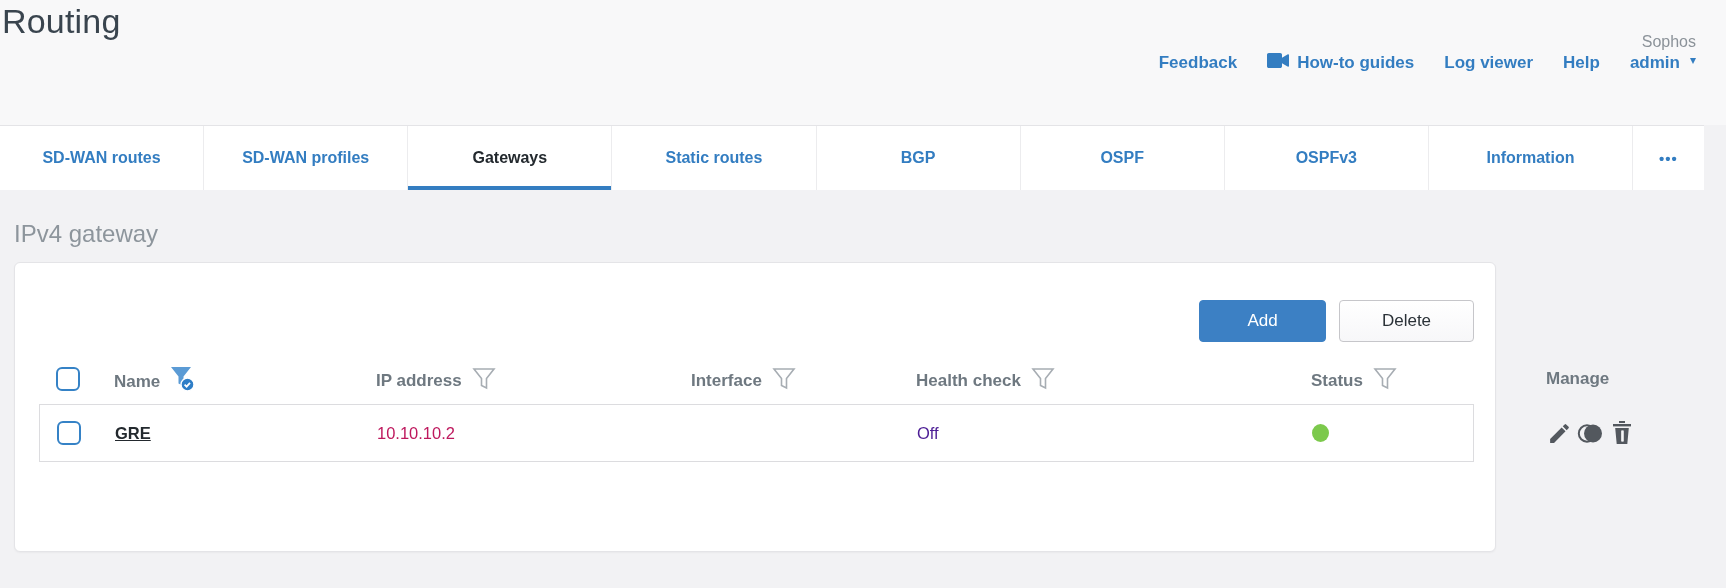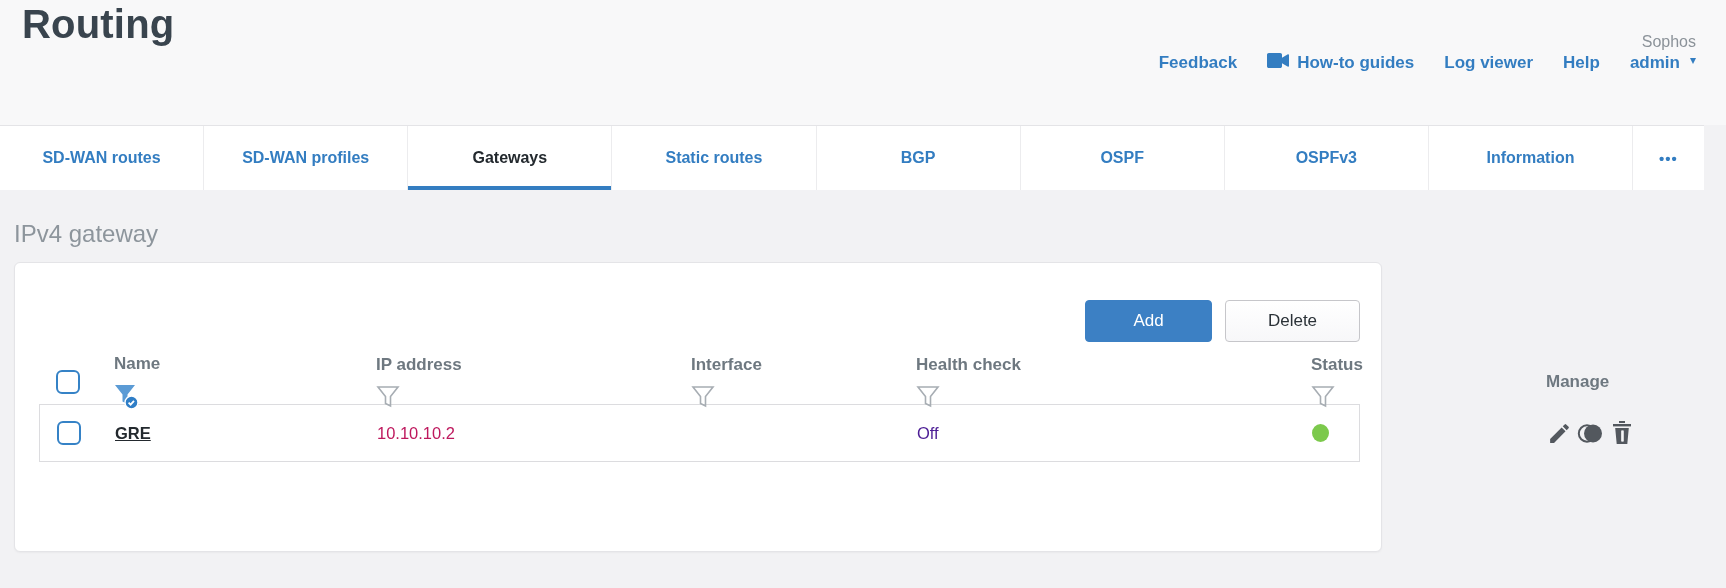--- a/index.html
+++ b/index.html
@@ -1,49 +1,49 @@
 <!DOCTYPE html>
 <html><head>
 <meta charset="utf-8">
 <style>
   * { margin:0; padding:0; box-sizing:border-box; }
   html,body { width:1726px; height:588px; overflow:hidden;
     font-family:"Liberation Sans","DejaVu Sans",sans-serif; background:#f2f2f4; }
 
   
   .top-header { position:relative; height:125px; background:#f8f8f9; }
-  .page-title { position:absolute; left:22px; top:2px; font-size:40px; font-weight:700; color:#39444e; letter-spacing:.2px; }
+  .page-title { position:absolute; left:2px; top:2px; font-size:34px; font-weight:400; color:#39444e; letter-spacing:.2px; }
   .top-nav { position:absolute; right:30px; top:6px; display:flex; align-items:center; gap:30px; }
   .top-link { display:flex; align-items:flex-start; gap:8px; color:#337dc1; font-size:17px; font-weight:600; cursor:pointer; white-space:nowrap;margin-top:47px; }
   .cam-icon svg { display:block; }
   .admin-caret { font-size:12px; color:#337dc1; margin-left:2px; }
   .brand-label { position:absolute; right:30px; top:33px; font-size:16px; color:#8b9299; }
 
   
   .tab-bar { display:flex; height:65px; width:1704px; background:#ffffff; border-top:1px solid #e4e4e7; }
   .tab { flex:1 1 0; position:relative; display:flex; align-items:center; justify-content:center;
     font-size:16px; font-weight:700; color:#337dc1; border-right:1px solid #ececee; cursor:pointer; white-space:nowrap; }
   .tab.active { color:#23292e; }
   .tab.active::after { content:""; position:absolute; left:0; right:0; bottom:0; height:4px; background:#337dc1; }
   .tab.overflow { flex:0 0 71px; border-right:none; font-size:15px; letter-spacing:1px; }
 
   
   .content { background:#f2f2f4; height:398px; }
   .section-heading { padding:30px 8px 0 14px; font-size:24px; font-weight:400; color:#8d959c; }
-  .panel { margin:14px 26px 0 14px; width:1368px; height:290px; background:#fff;
+  .panel { margin:14px 26px 0 14px; width:1482px; height:290px; background:#fff;
     border:1px solid #e4e4e7; border-radius:6px; box-shadow:0 1px 2px rgba(0,0,0,.04); }
   .panel-inner { padding:0 21px 0 24px; }
 
   .btn-row { display:flex; justify-content:flex-end; gap:13px; margin-top:37px; }
   .btn { height:42px; border-radius:4px; font-size:17px; display:flex; align-items:center; justify-content:center; cursor:pointer; font-family:inherit; }
   .btn-primary { width:127px; background:#3c80c4; border:1px solid #3c80c4; color:#fff; }
   .btn-secondary { width:135px; background:linear-gradient(#ffffff,#f7f7f9); border:1px solid #c6c6ca; color:#2b3238; }
 
   .grid-row { display:grid; grid-template-columns:58px 262px 315px 225px 395px 235px 1fr; align-items:center; }
-  .cell { padding-left:17px; display:flex; align-items:flex-start; gap:10px;flex-direction:column; }
+  .cell { padding-left:17px; display:flex; align-items:flex-end; gap:10px; }
   .thead { height:50px; margin-top:12px; }
   .th-label { font-size:17px; font-weight:600; color:#6e7880; }
   .funnel { display:flex; align-items:center; cursor:pointer; }
 
   .trow { height:58px; background:#fff; border:1px solid #dcdcdf; }
   .cb { width:24px; height:24px; border:2px solid #3582c6; border-radius:6px; background:#fff; cursor:pointer; }
   .link-cell { font-size:16.5px; font-weight:600; color:#23292e; text-decoration:underline; cursor:pointer; }
   .txt-cell { font-size:16.5px; color:#be185d; }
   .dark-cell { font-size:16.5px; color:#4c1d95; }
   .status-dot { width:17px; height:18px; border-radius:50%; }

